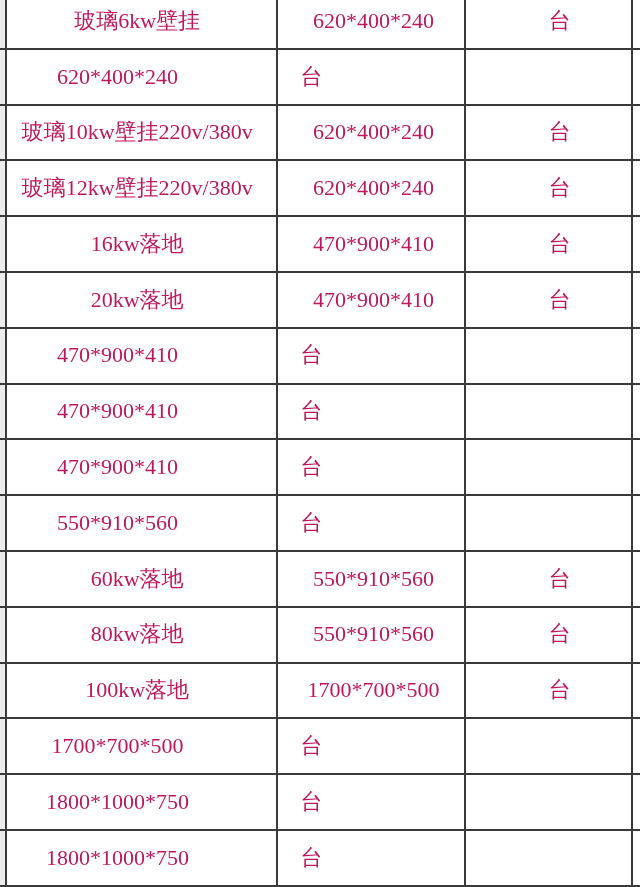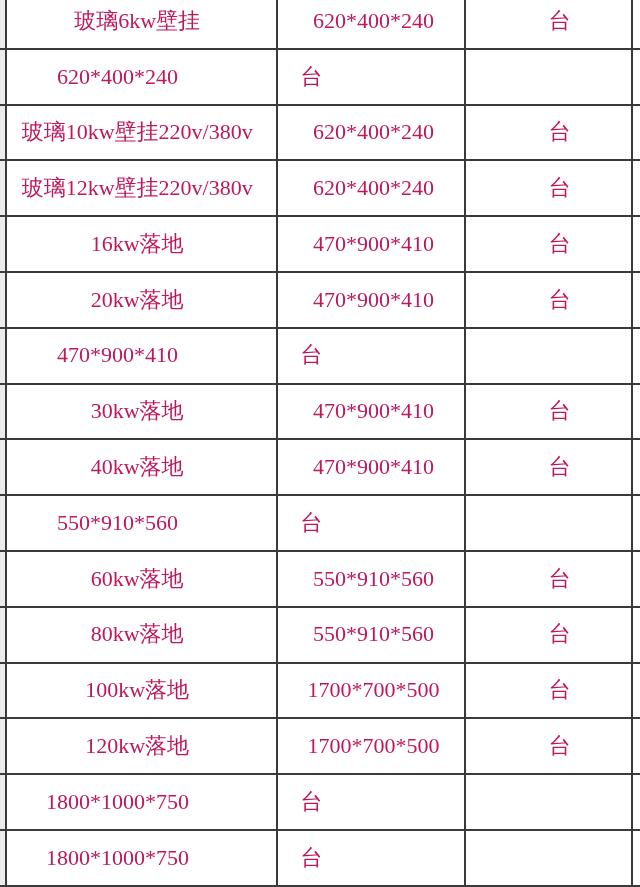--- a/index.html
+++ b/index.html
@@ -105,27 +105,25 @@
     <div class="cell c2">470*900*410</div>
     <div class="cell c3">台</div>
   </div>
 
   <div class="row">
     <div class="cell c2">470*900*410</div>
     <div class="cell c3">台</div>
   </div>
 
   <div class="row">
-    <div class="cell c1">30kw落地</div>
     <div class="cell c2">470*900*410</div>
     <div class="cell c3">台</div>
   </div>
 
   <div class="row">
-    <div class="cell c1">40kw落地</div>
     <div class="cell c2">470*900*410</div>
     <div class="cell c3">台</div>
   </div>
 
   <div class="row">
     <div class="cell c2">550*910*560</div>
     <div class="cell c3">台</div>
   </div>
 
   <div class="row">
@@ -140,21 +138,20 @@
     <div class="cell c3">台</div>
   </div>
 
   <div class="row">
     <div class="cell c1">100kw落地</div>
     <div class="cell c2">1700*700*500</div>
     <div class="cell c3">台</div>
   </div>
 
   <div class="row">
-    <div class="cell c1">120kw落地</div>
     <div class="cell c2">1700*700*500</div>
     <div class="cell c3">台</div>
   </div>
 
   <div class="row">
     <div class="cell c2">1800*1000*750</div>
     <div class="cell c3">台</div>
   </div>
 
   <div class="row">

